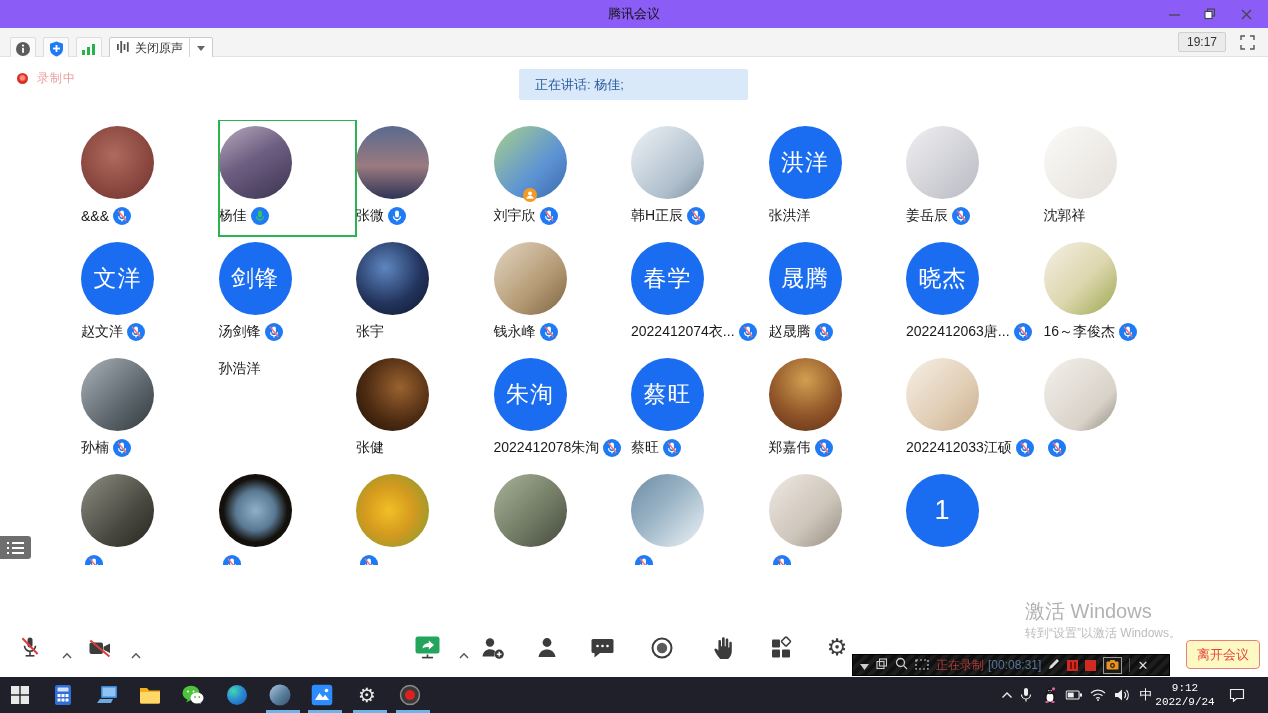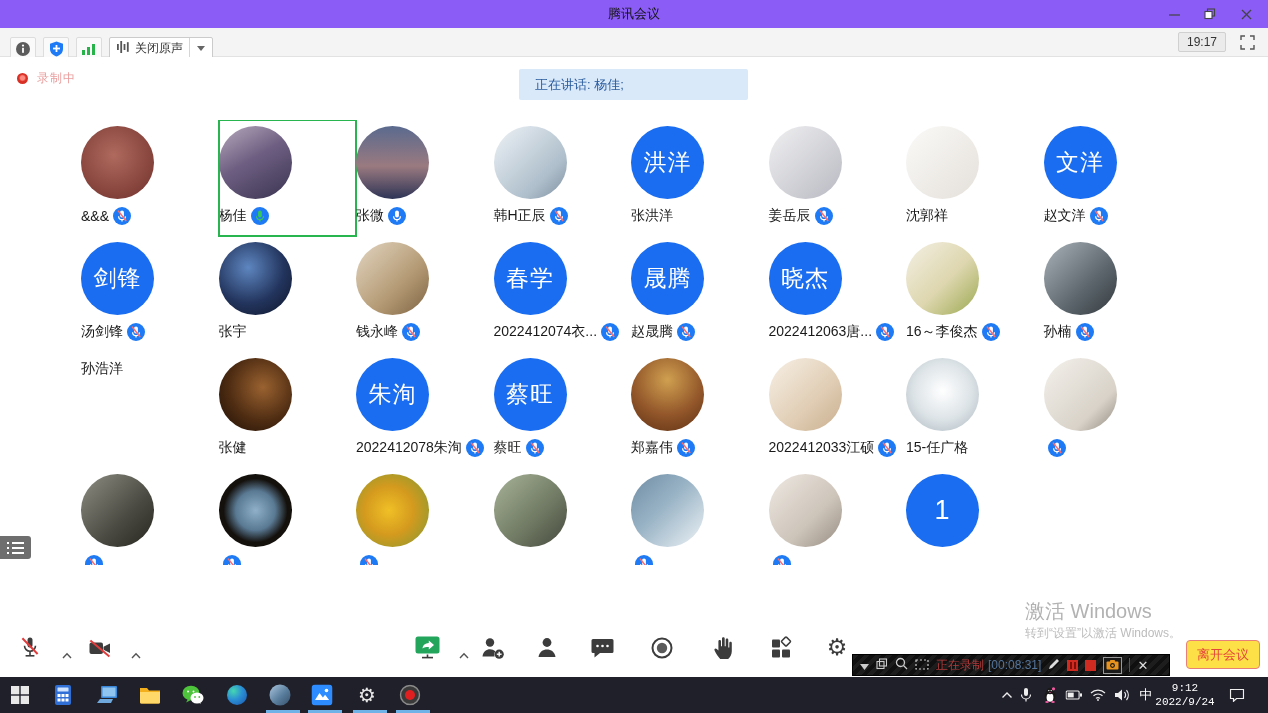--- a/index.html
+++ b/index.html
@@ -60,21 +60,21 @@
     display:flex;align-items:center;gap:7px;padding:0 7px;}
   .rstat{font-size:12px;font-weight:normal;color:#b23a3a;white-space:nowrap;}
   .rtime{font-size:12px;font-weight:normal;color:#54759c;white-space:nowrap;margin-left:-3px;}
   .rpause,.rstop{width:11px;height:11px;background:#cf2b20;}
   .rpause{display:flex;justify-content:center;gap:2px;align-items:center;}
   .rpause i{display:block;width:2px;height:7px;background:#7e0f0a;}
   .rcam{width:17px;height:15px;border:1px solid #999;display:flex;align-items:center;justify-content:center;background:#1a1a1a;}
   .rsep{width:1px;height:14px;background:#555;}
   .rx{color:#ddd;font-size:13px;line-height:13px;}
   
-  .leavebtn{position:absolute;left:1186px;top:583px;width:72px;height:27px;background:#fde047;border:1px solid #e88078;border-radius:4px;
+  .leavebtn{position:absolute;left:1186px;top:583px;width:72px;height:27px;background:#fef9c3;border:1px solid #e88078;border-radius:4px;
     color:#e5443a;font-size:13px;line-height:27px;text-align:center;}
   
   .taskbar{position:absolute;left:0;bottom:0;width:100%;height:36px;background:#20202b;}
   .tbicon{position:absolute;top:50%;transform:translate(-50%,-50%);line-height:0;}
   .underl{position:absolute;bottom:0;width:34px;height:3px;background:#6fb2e8;transform:translateX(-50%);}
   .tray{position:absolute;right:0;top:0;height:36px;}
   .trico{position:absolute;top:50%;transform:translate(-50%,-50%);line-height:0;color:#eee;}
   .ime{font-size:13px;color:#fff;}
   .clockblk{position:absolute;right:50px;top:4px;width:66px;text-align:center;color:#fff;font-size:11px;line-height:14px;font-family:Liberation Mono, monospace;}
 </style>
@@ -200,20 +200,40 @@
             <span class="micb"><svg width="18" height="18" viewBox="0 0 18 18">
                 <circle cx="9" cy="9" r="9" fill="#1f7af5"></circle>
                 <rect x="7.1" y="3.4" width="3.8" height="7" rx="1.9" fill="#fff"></rect>
                 <path d="M5.6 9.3a3.4 3.4 0 0 0 6.8 0" fill="none" stroke="#fff" stroke-width="1.2"></path>
                 <line x1="9" y1="12.8" x2="9" y2="14.6" stroke="#fff" stroke-width="1.2"></line>
               </svg></span>
           </div>
         </div>
         <div class="tile ">
           <div class="avwrap">
+            <div class="av" style="background:linear-gradient(135deg,#a8d08a 0%,#5e94d4 60%,#3a6ab0 100%)"></div>
+            <span class="hostb"><svg width="14" height="14" viewBox="0 0 14 14">
+                <circle cx="7" cy="7" r="7" fill="#f59a23"></circle>
+                <circle cx="7" cy="5.4" r="2" fill="#fff"></circle>
+                <path d="M3.2 10.8c.5-2 2.2-3 3.8-3s3.3 1 3.8 3z" fill="#fff"></path>
+              </svg></span>
+          </div>
+          <div class="nrow">
+            <span class="pname">刘宇欣</span>
+            <span class="micb"><svg width="18" height="18" viewBox="0 0 18 18">
+                <circle cx="9" cy="9" r="9" fill="#1f7af5"></circle>
+                <rect x="7.1" y="3.4" width="3.8" height="7" rx="1.9" fill="#fff"></rect>
+                <path d="M5.6 9.3a3.4 3.4 0 0 0 6.8 0" fill="none" stroke="#fff" stroke-width="1.2"></path>
+                <line x1="9" y1="12.8" x2="9" y2="14.6" stroke="#fff" stroke-width="1.2"></line>
+                <line x1="5" y1="3.6" x2="13.2" y2="14" stroke="#ff6b6b" stroke-width="1.5"></line>
+              </svg></span>
+          </div>
+        </div>
+        <div class="tile ">
+          <div class="avwrap">
             <div class="av" style="background:linear-gradient(135deg,#eef3f7 0%,#aebecb 70%,#7e8f9e 100%)"></div>
           </div>
           <div class="nrow">
             <span class="pname">韩H正辰</span>
             <span class="micb"><svg width="18" height="18" viewBox="0 0 18 18">
                 <circle cx="9" cy="9" r="9" fill="#1f7af5"></circle>
                 <rect x="7.1" y="3.4" width="3.8" height="7" rx="1.9" fill="#fff"></rect>
                 <path d="M5.6 9.3a3.4 3.4 0 0 0 6.8 0" fill="none" stroke="#fff" stroke-width="1.2"></path>
                 <line x1="9" y1="12.8" x2="9" y2="14.6" stroke="#fff" stroke-width="1.2"></line>
                 <line x1="5" y1="3.6" x2="13.2" y2="14" stroke="#ff6b6b" stroke-width="1.5"></line>
@@ -443,28 +463,20 @@
           </div>
           <div class="nrow">
             <span class="pname">2022412033江硕</span>
             <span class="micb"><svg width="18" height="18" viewBox="0 0 18 18">
                 <circle cx="9" cy="9" r="9" fill="#1f7af5"></circle>
                 <rect x="7.1" y="3.4" width="3.8" height="7" rx="1.9" fill="#fff"></rect>
                 <path d="M5.6 9.3a3.4 3.4 0 0 0 6.8 0" fill="none" stroke="#fff" stroke-width="1.2"></path>
                 <line x1="9" y1="12.8" x2="9" y2="14.6" stroke="#fff" stroke-width="1.2"></line>
                 <line x1="5" y1="3.6" x2="13.2" y2="14" stroke="#ff6b6b" stroke-width="1.5"></line>
               </svg></span>
-          </div>
-        </div>
-        <div class="tile ">
-          <div class="avwrap">
-            <div class="av" style="background:radial-gradient(circle at 50% 45%, #ffffff 0%, #dbe2e6 55%, #a8b4bc 100%)"></div>
-          </div>
-          <div class="nrow">
-            <span class="pname">15-任广格</span>
           </div>
         </div>
         <div class="tile ">
           <div class="avwrap">
             <div class="av" style="background:linear-gradient(135deg,#f4f1ec 0%,#d8d2c8 70%,#8e887e 100%)"></div>
           </div>
           <div class="nrow">
             <span class="pname"></span>
             <span class="micb"><svg width="18" height="18" viewBox="0 0 18 18">
                 <circle cx="9" cy="9" r="9" fill="#1f7af5"></circle>

